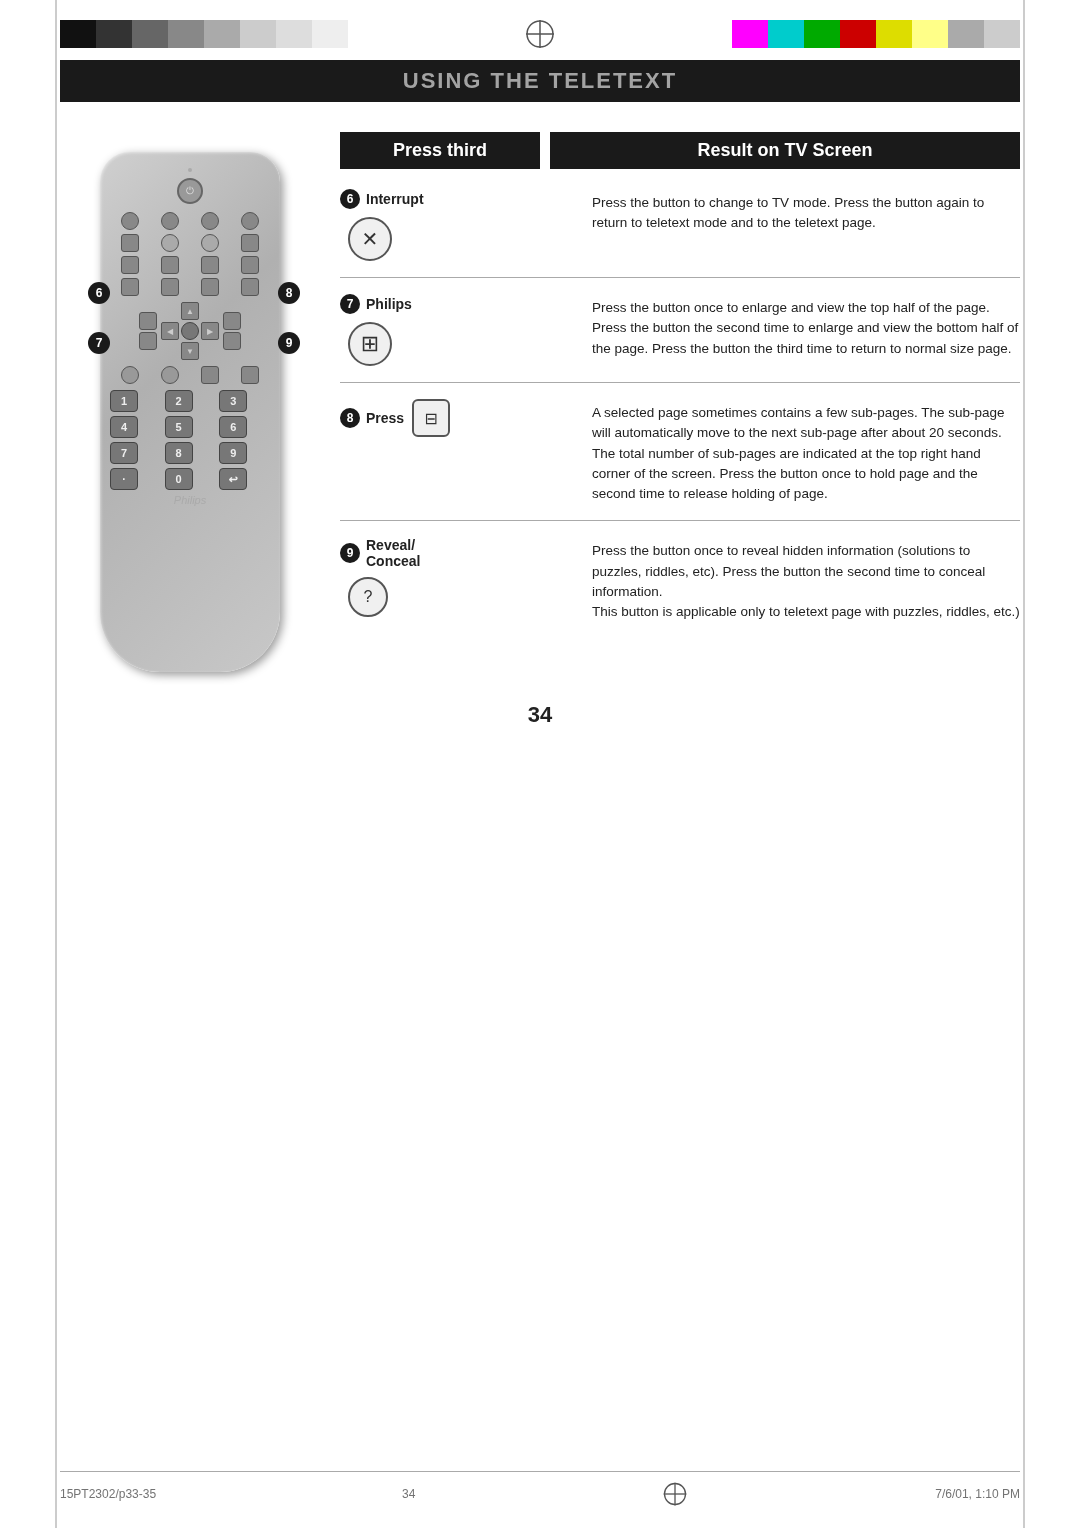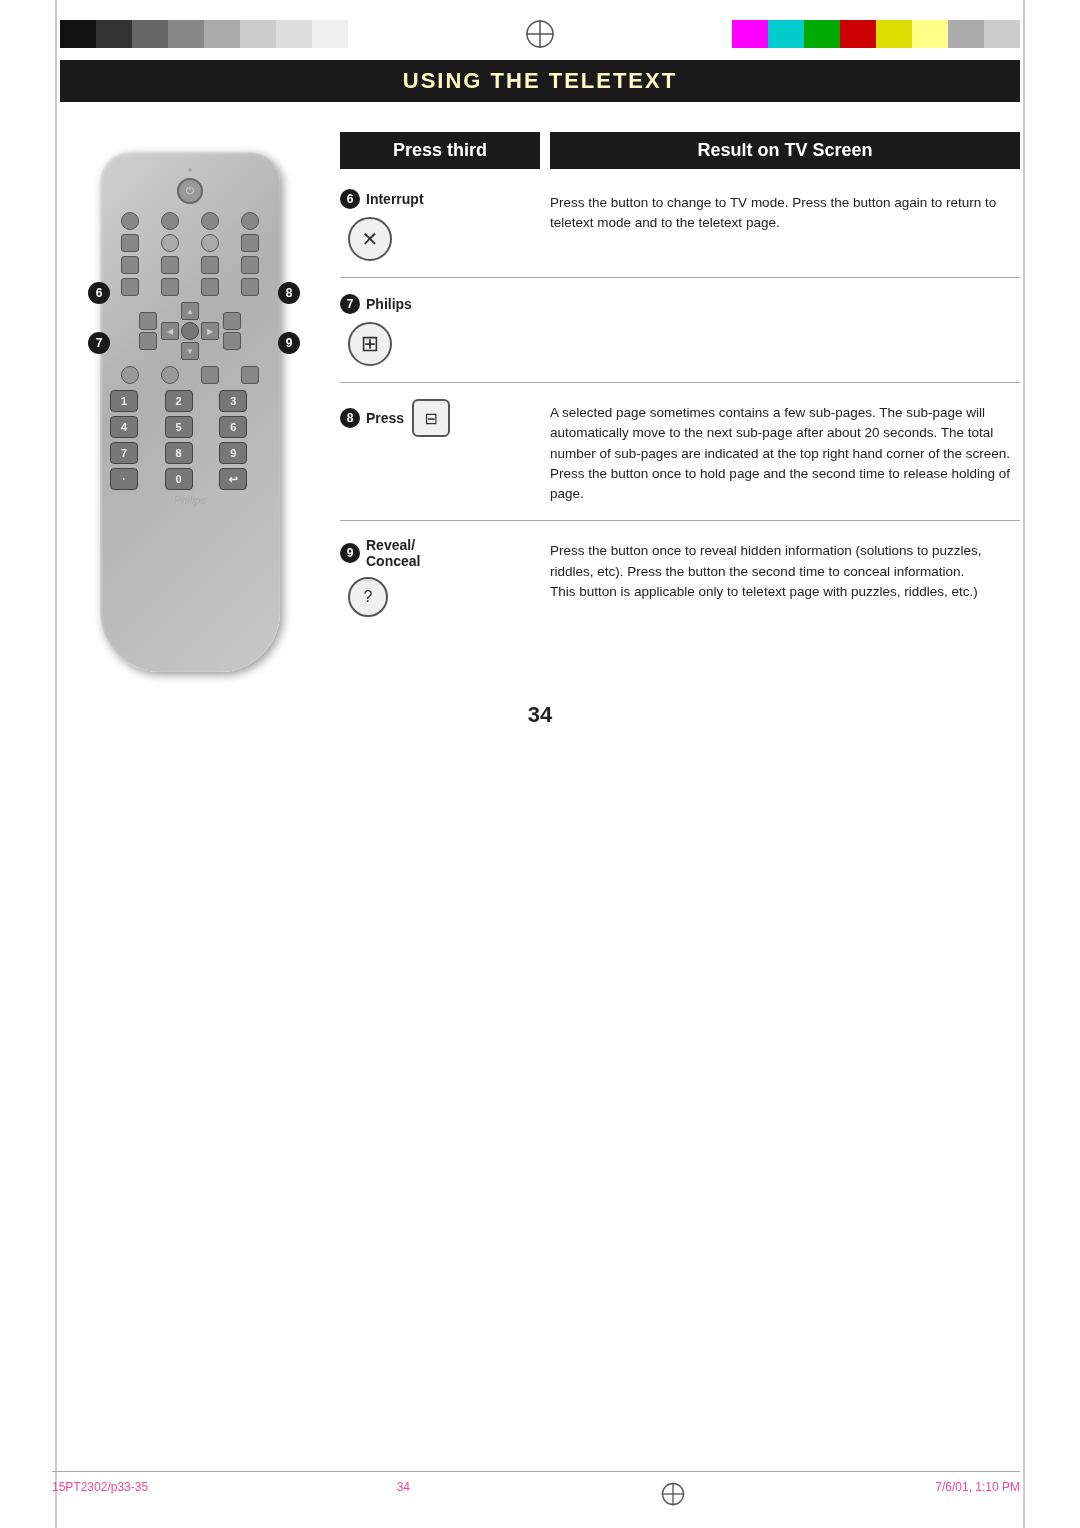--- a/index.html
+++ b/index.html
@@ -39,21 +39,21 @@
 
     
     .title-bar {
       background: #1a1a1a;
       margin: 10px 60px 0 60px;
       padding: 8px 20px;
       text-align: center;
     }
 
     .title-bar h1 {
-      color: #fef9c3;
+      color: #a3a3a3;
       font-size: 22px;
       font-weight: bold;
       letter-spacing: 2px;
       text-transform: uppercase;
     }
 
     
     .main-content {
       display: flex;
       padding: 30px 60px 0 60px;
@@ -116,20 +116,21 @@
     .press-col {
       width: 200px;
       flex-shrink: 0;
     }
 
     .result-col {
       flex: 1;
       font-size: 13.5px;
       line-height: 1.5;
       padding-top: 4px;
+      margin-left: 42px;
     }
 
     .button-label {
       display: flex;
       align-items: center;
       gap: 6px;
       font-weight: bold;
       font-size: 14px;
       margin-bottom: 8px;
     }
@@ -274,28 +275,29 @@
       font-size: 22px;
       font-weight: bold;
       margin-top: 30px;
       color: #222;
     }
 
     
     .footer {
       position: absolute;
       bottom: 20px;
-      left: 52px;
+      left: 60px;
       right: 60px;
       display: flex;
       justify-content: space-between;
+      align-items: center;
       border-top: 1px solid #aaa;
       padding-top: 8px;
       font-size: 12px;
-      color: #ec4899;
+      color: #737373;
     }
 
     
     .crosshair-svg {
       width: 32px;
       height: 32px;
     }
 
     
     .cb-black1 { background: #111; }
@@ -506,20 +508,23 @@
     <div class="row-item">
       <div class="press-col">
         <div class="button-label">
           <span class="num-circle">7</span>
           <span>Philips</span>
         </div>
         <div style="display:flex; justify-content:flex-start; padding-left:8px;">
           <div style="width:44px;height:44px;border-radius:50%;border:2px solid #555;display:flex;align-items:center;justify-content:center;font-size:22px;color:#333;background:#f0f0f0;">⊞</div>
         </div>
       </div>
+      <div class="result-col">
+        Press the button once to enlarge and view the top half of the page. Press the button the second time to enlarge and view the bottom half of the page. Press the button the third time to return to normal size page.
+      </div>
     </div>
 
     <div class="row-item">
       <div class="press-col">
         <div class="hold-row">
           <div class="button-label" style="margin-bottom:0;">
             <span class="num-circle">8</span>
             <span>Press</span>
           </div>
           <div class="hold-icon">⊟</div>

